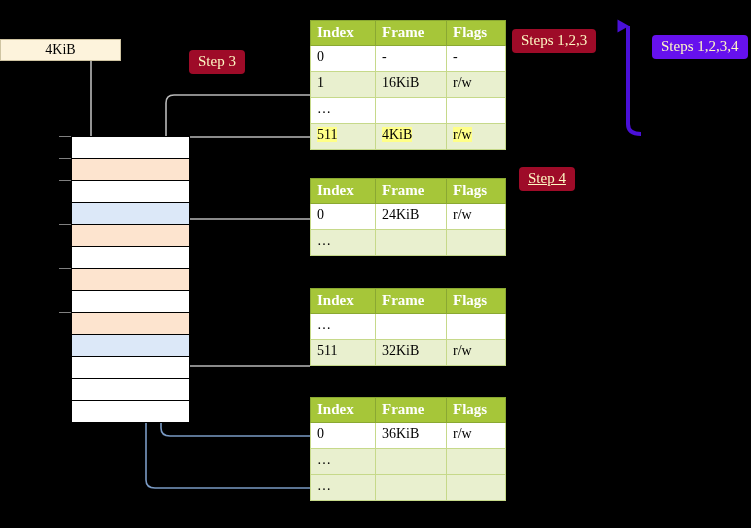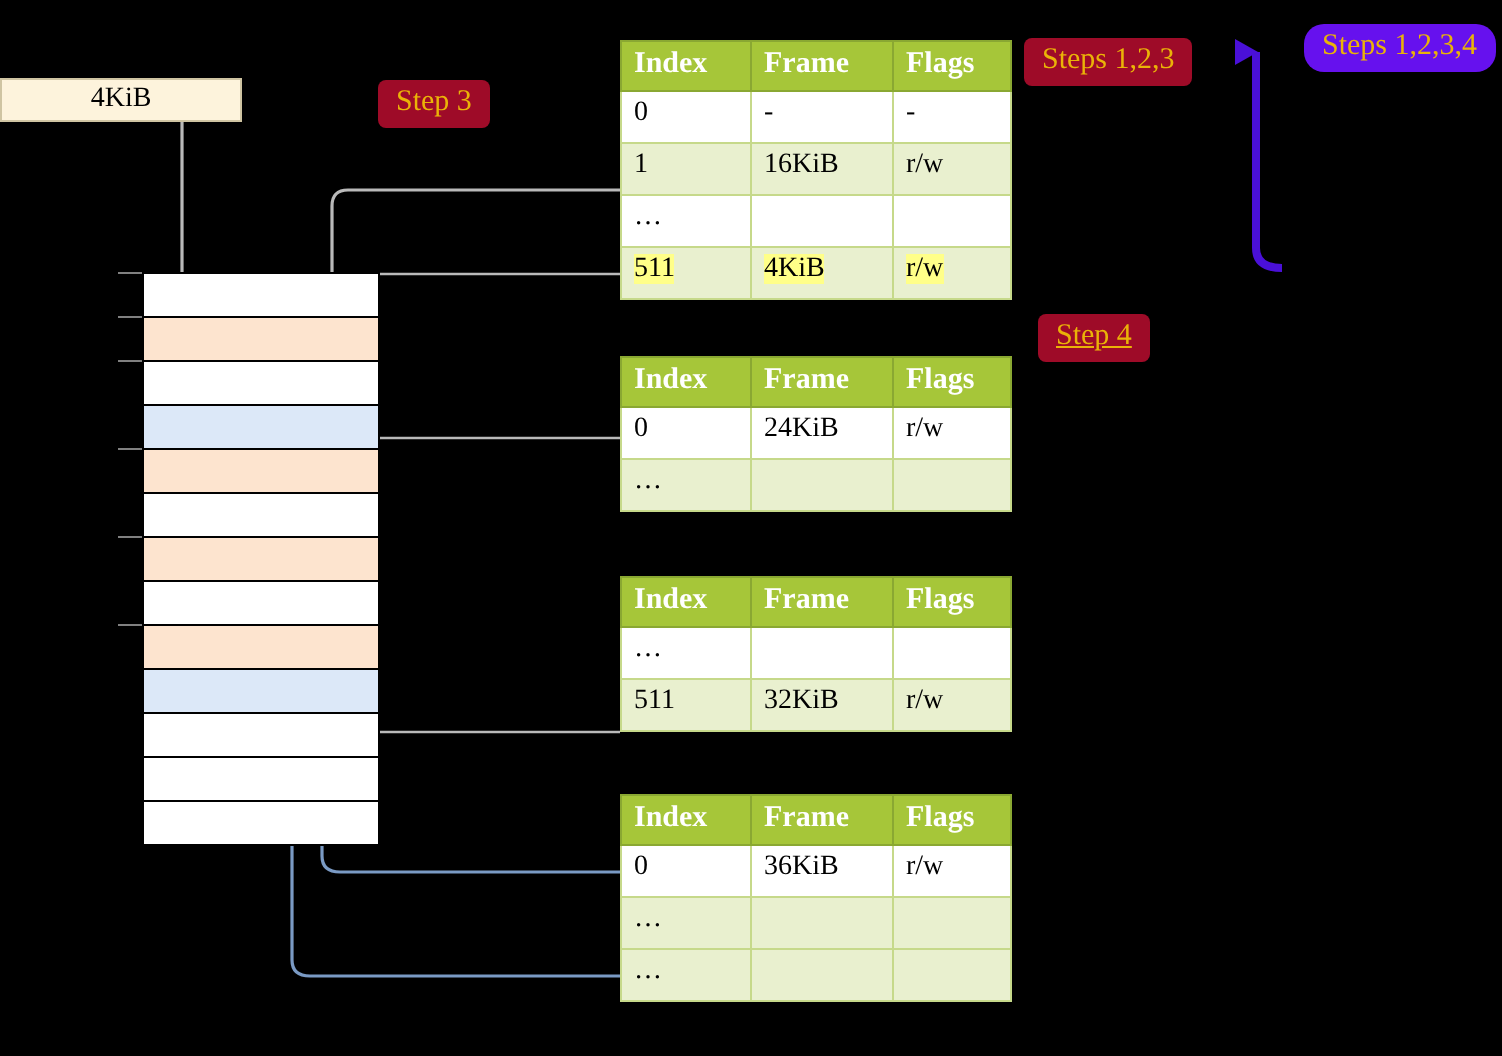--- a/index.html
+++ b/index.html
@@ -24,35 +24,36 @@
   #wires {
     position: absolute;
     left: 0; top: 0;
     width: 751px;
     height: 528px;
     pointer-events: none;
   }
   
   .step-badge {
     position: absolute;
-    color: #eab308;
+    color: #fef9c3;
     font-family: "Liberation Serif", "DejaVu Serif", serif;
     font-size: 15px;
     line-height: 1;
     padding: 4px 9px 5px 9px;
     border-radius: 4px;
     white-space: nowrap;
+    margin-top: 10px;
   }
   .badge-crimson { background: #9e0b28; }
   .badge-violet  { background: #6611ee; }
 
   #step0-badge       { left: 189px; top: 40px; }
   #step4-badge       { left: 519px; top: 157px; text-decoration: underline; }
   #steps123-badge    { left: 512px; top: 19px; }
-  #steps1234-badge   { left: 652px; top: 12px; border-radius: 10px; }
+  #steps1234-badge   { left: 652px; top: 25px; }
 
   
   #kib-box {
     position: absolute;
     left: 0px; top: 39px;
     width: 121px; height: 22px;
     background: #fdf3dc;
     border: 1px solid #cfc4a2;
     box-sizing: border-box;
     display: flex;

